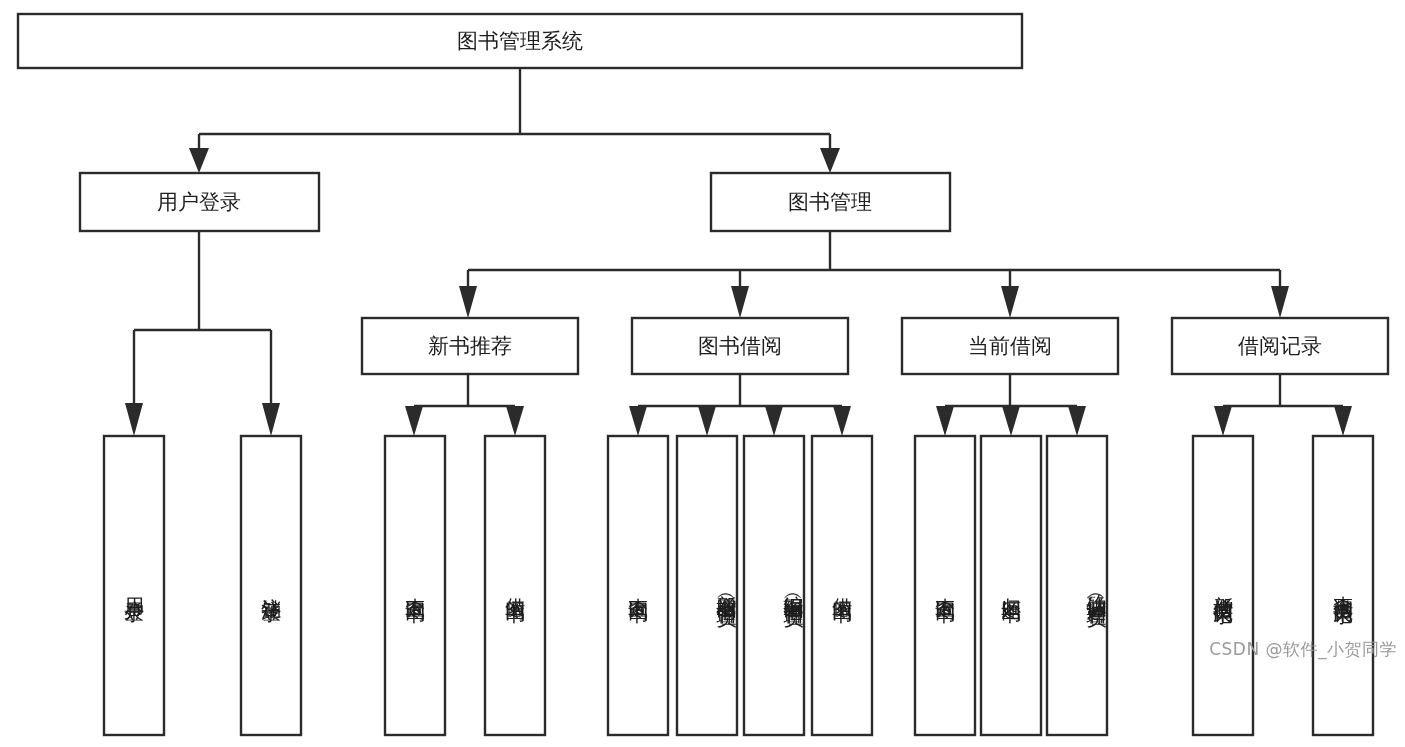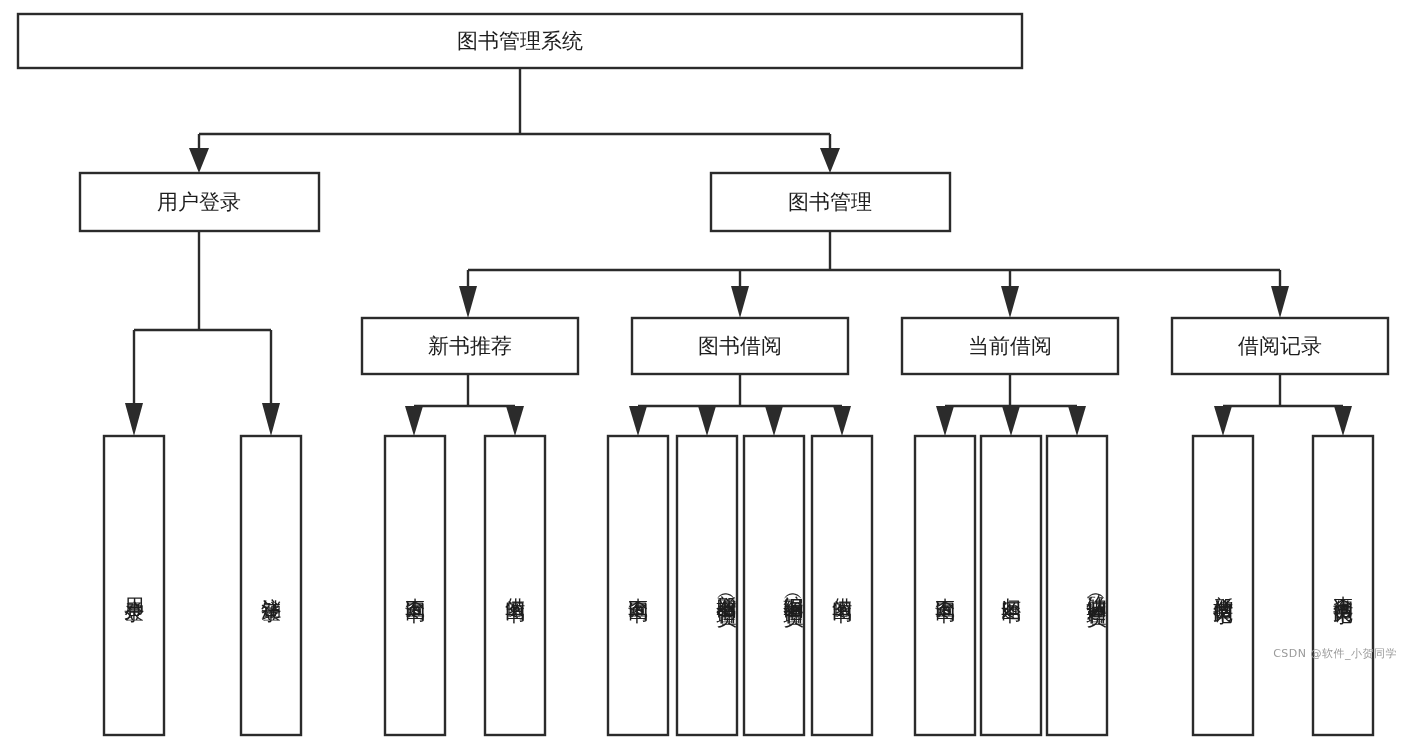--- a/index.html
+++ b/index.html
@@ -62,21 +62,21 @@
     text-align: center;
     white-space: nowrap;
     pointer-events: none;
     user-select: none;
   }
   .watermark {
     position: absolute;
     right: 8px;
     bottom: 4px;
     font-family: "DejaVu Sans", "Liberation Sans", sans-serif;
-    font-size: 11px;
+    font-size: 17px;
     color: #9a9a9a;
     letter-spacing: 0.5px;
     white-space: nowrap;
   }
 </style>
 </head>
 <body>
 
 <div id="diagram-root">
 

